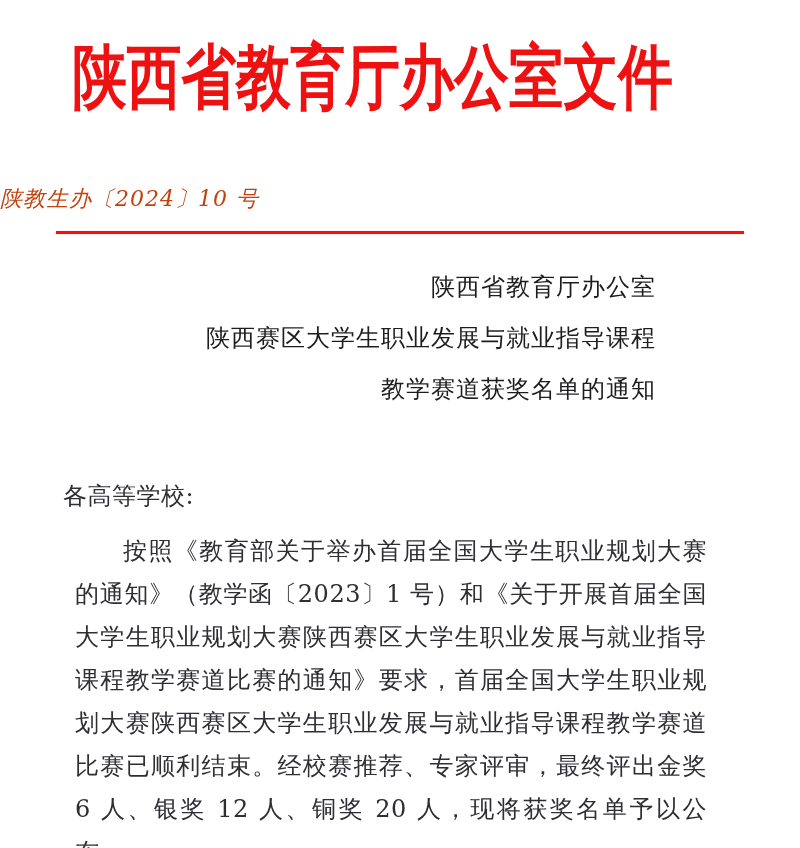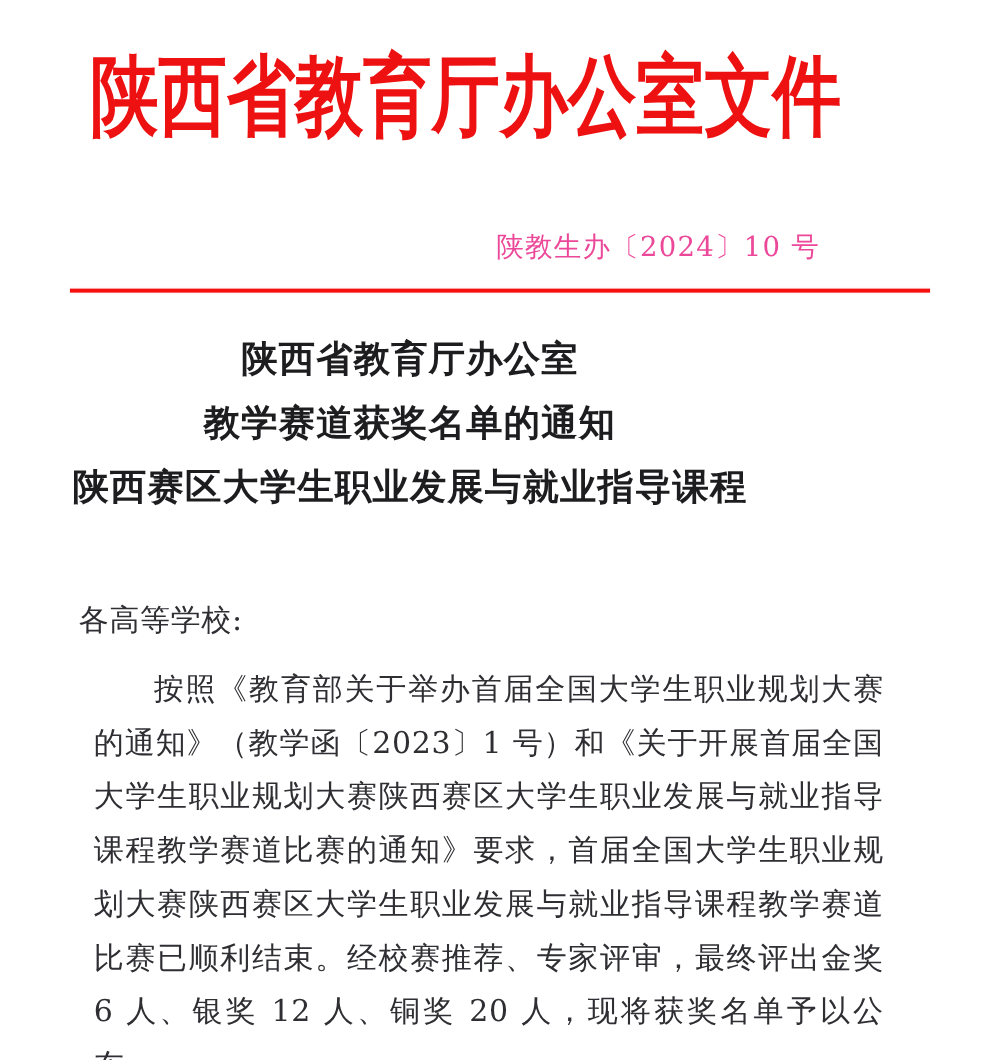--- a/index.html
+++ b/index.html
@@ -30,40 +30,41 @@
     font-weight: 700;
     line-height: 86px;
     white-space: nowrap;
     transform: scaleX(0.78);
     transform-origin: 50% 50%;
     letter-spacing: 0px;
   }
   .doc-number {
     position: absolute;
     top: 182px; left: 0; right: 0;
-    text-align: right;
+    text-align: left;
     font-size: 22px;
     line-height: 34px;
-    color: #ec4899;
+    color: #c2410c;
     letter-spacing: 1px;
+    font-style: italic;
   }
   .red-rule {
     position: absolute;
     top: 231px; left: 56px;
     width: 688px; height: 3px;
     background: var(--rule_red);
     box-shadow: 0 0 1px rgba(245,16,16,0.6);
   }
   .notice-title {
     position: absolute;
     top: 262px; left: 0; right: 0;
-    text-align: center;
-    font-size: 29px;
+    text-align: right;
+    font-size: 24px;
     line-height: 51px;
-    font-weight: 700;
+    font-weight: 400;
     color: var(--ink);
     letter-spacing: 1px;
   }
   .body-block {
     position: absolute;
     top: 475px; left: 63px;
     width: 656px;
     font-size: 24px;
     line-height: 43px;
     color: var(--body_ink);
@@ -83,22 +84,22 @@
 <div class="page">
 
   <h1 class="masthead">陕西省教育厅办公室文件</h1>
 
   <div class="doc-number">陕教生办〔2024〕10 号</div>
 
   <div class="red-rule"></div>
 
   <div class="notice-title">
     <div>陕西省教育厅办公室</div>
+    <div>陕西赛区大学生职业发展与就业指导课程</div>
     <div>教学赛道获奖名单的通知</div>
-    <div>陕西赛区大学生职业发展与就业指导课程</div>
   </div>
 
   <div class="body-block">
     <p class="salutation">各高等学校:</p>
     <p class="para">按照《教育部关于举办首届全国大学生职业规划大赛的通知》（教学函〔2023〕1 号）和《关于开展首届全国大学生职业规划大赛陕西赛区大学生职业发展与就业指导课程教学赛道比赛的通知》要求，首届全国大学生职业规划大赛陕西赛区大学生职业发展与就业指导课程教学赛道比赛已顺利结束。经校赛推荐、专家评审，最终评出金奖 6 人、银奖 12 人、铜奖 20 人，现将获奖名单予以公布。</p>
   </div>
 
 </div>
 
 </body></html>

